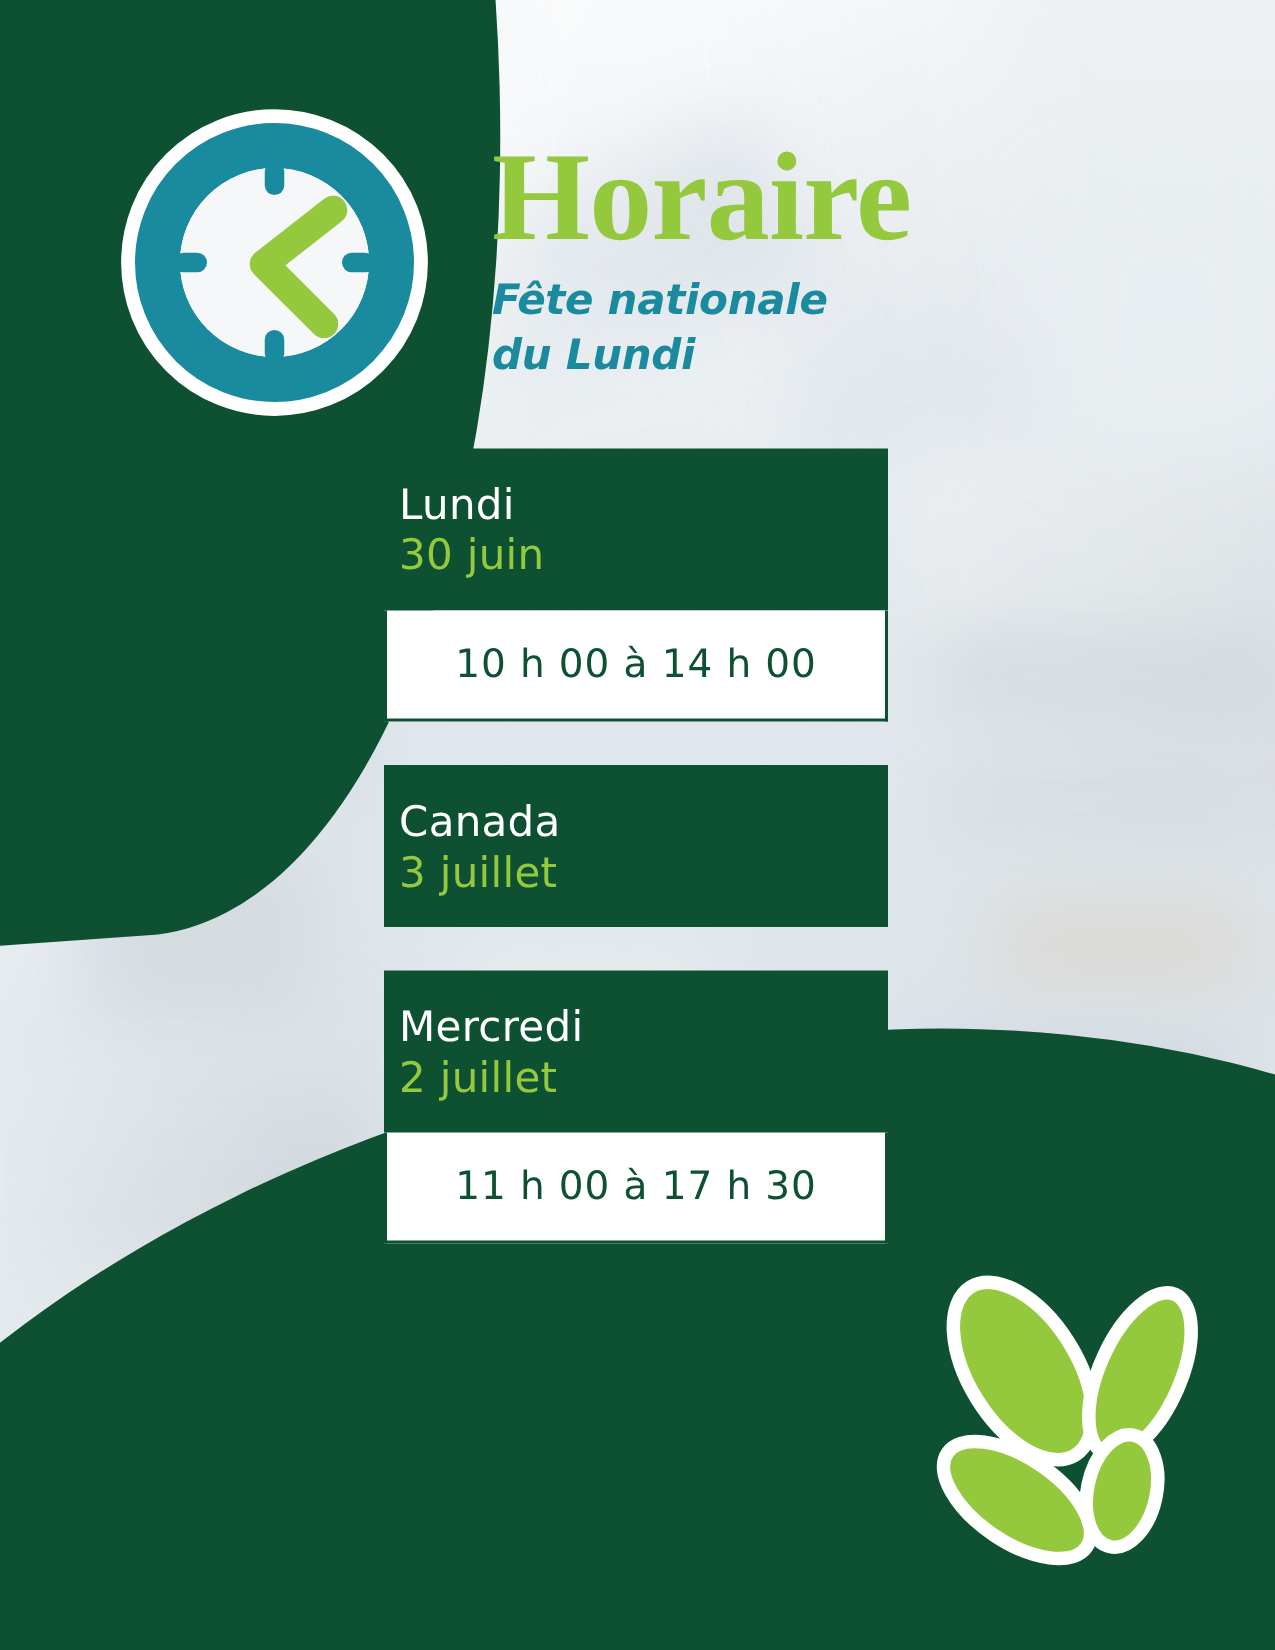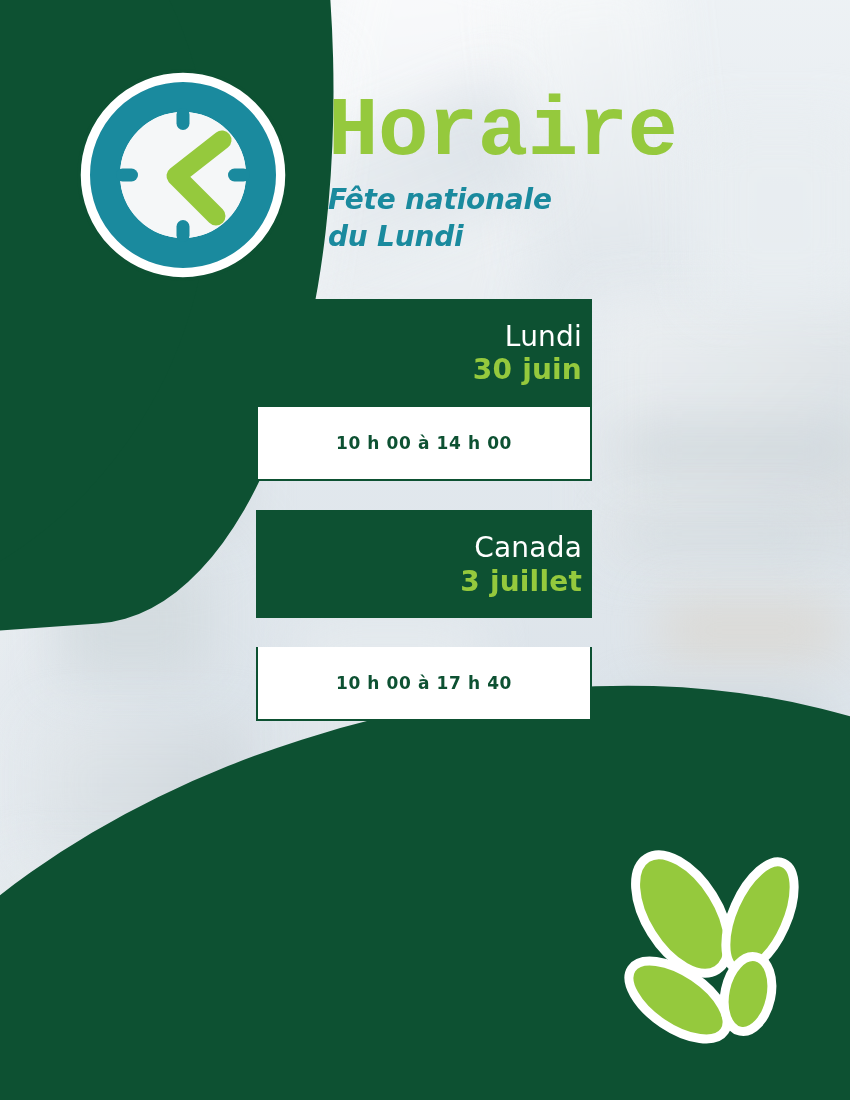--- a/index.html
+++ b/index.html
@@ -112,21 +112,21 @@
   }
 
   
   .title-block {
     position: absolute;
     left: 328px;
     top: 92px;
     width: 420px;
   }
   .main-title {
-    font-family: Liberation Mono, monospace;
+    font-family: Liberation Serif, serif;
     font-weight: 700;
     font-size: 84px;
     line-height: 0.95;
     color: var(--lime);
     letter-spacing: -0.5px;
     margin: 0;
   }
   .sub-title {
     font-family: "DejaVu Sans", "Liberation Sans", sans-serif;
     font-weight: 700;
@@ -144,51 +144,51 @@
     left: 256px;
     top: 299px;
     width: 336px;
   }
   .card { margin-bottom: 29px; }
   .card:last-child { margin-bottom: 0; }
 
   .card-head {
     background: var(--dark);
     padding: 22px 10px 20px 10px;
-    text-align: right;
+    text-align: left;
   }
   .day-name {
     font-family: "DejaVu Sans", "Liberation Sans", sans-serif;
     font-weight: 400;
     font-size: 28px;
     line-height: 1.16;
     color: #ffffff;
     letter-spacing: 0.2px;
   }
   .day-date {
     font-family: "DejaVu Sans", "Liberation Sans", sans-serif;
-    font-weight: 700;
+    font-weight: 400;
     font-size: 28px;
     line-height: 1.2;
     color: var(--lime);
     letter-spacing: 0.2px;
   }
   .card-body {
     background: #ffffff;
     border: 2px solid var(--dark);
     border-top: none;
     height: 72px;
     display: flex;
     align-items: center;
     justify-content: center;
   }
   .card-hours {
     font-family: "DejaVu Sans", "Liberation Sans", sans-serif;
-    font-weight: 700;
-    font-size: 17px;
+    font-weight: 400;
+    font-size: 26px;
     color: var(--dark);
     letter-spacing: 0.6px;
   }
 
   
   .butterfly {
     position: absolute;
     left: 612px;
     top: 848px;
     width: 224px;
@@ -260,22 +260,26 @@
     </div>
 
     <div class="card">
       <div class="card-head">
         <div class="day-name">Canada</div>
         <div class="day-date">3 juillet</div>
       </div>
     </div>
 
     <div class="card">
+      <div class="card-head">
+        <div class="day-name">Mercredi</div>
+        <div class="day-date">2 juillet</div>
+      </div>
       <div class="card-body">
-        <div class="card-hours">10 h 00 à 17 h 40</div>
+        <div class="card-hours">11 h 00 à 17 h 30</div>
       </div>
     </div>
 
   </div>
 
   <div class="butterfly">
     <svg viewBox="0 0 224 216" width="224" height="216" aria-hidden="true">
 
       <ellipse cx="70" cy="66" rx="36" ry="66" transform="rotate(-32 70 66)" fill="#95c93d" stroke="#ffffff" stroke-width="9"></ellipse>
 

